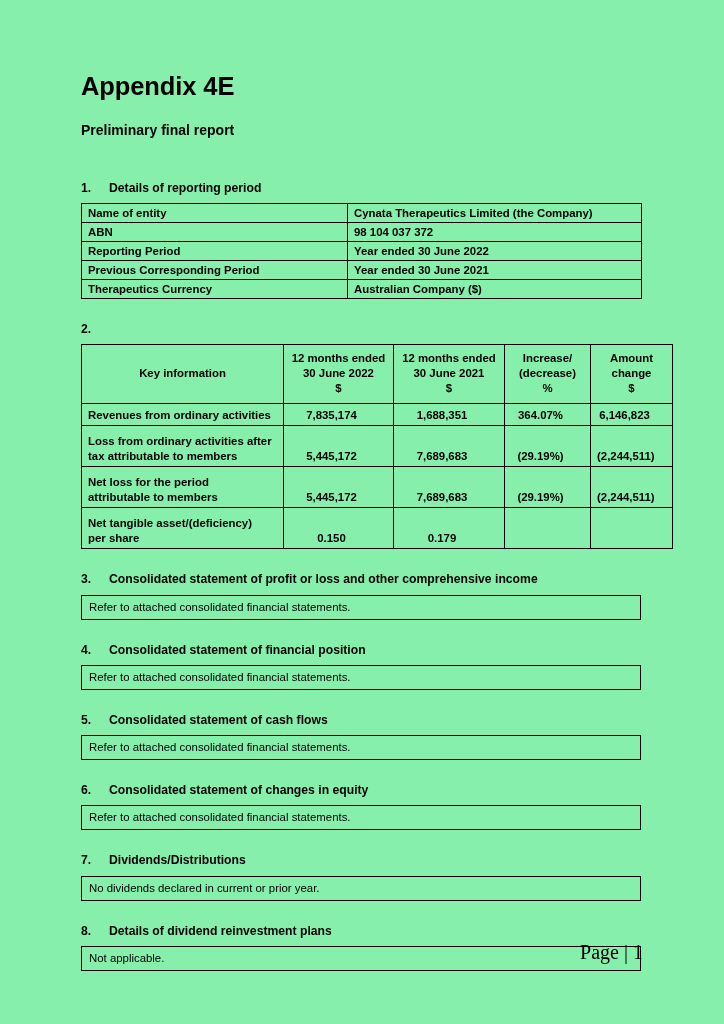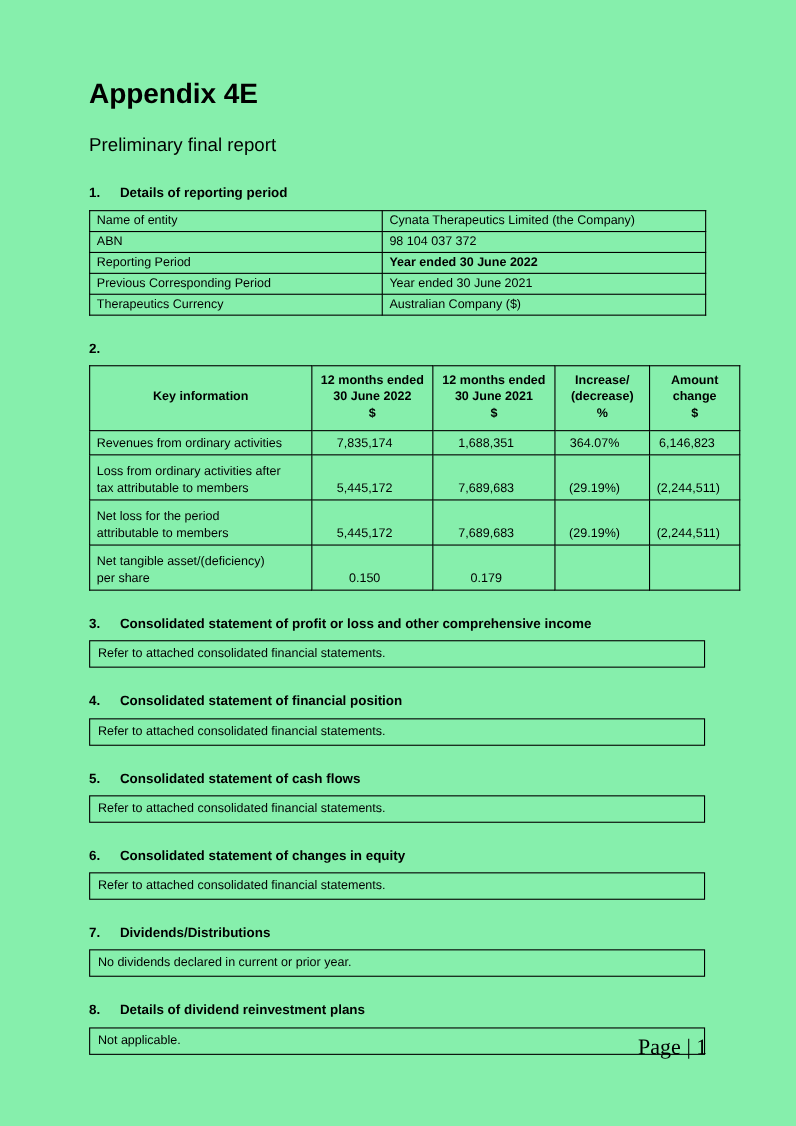--- a/index.html
+++ b/index.html
@@ -35,24 +35,24 @@
 
   
   .doc-title {
     font-size: 25.5px;
     font-weight: bold;
     line-height: 1.1;
     margin: 0 0 0 0;
     letter-spacing: -0.1px;
   }
   .doc-subtitle {
-    font-size: 17px;
-    font-weight: normal;
+    font-size: 14px;
+    font-weight: bold;
     line-height: 1.2;
-    margin: 22px 0 0 0;
+    margin: 22px 0 16px 0;
   }
 
   .section-head {
     font-size: 12.2px;
     font-weight: bold;
     margin: 0;
     padding: 0;
     display: flex;
     align-items: baseline;
     line-height: 1.25;
@@ -71,21 +71,21 @@
   
   table {
     border-collapse: collapse;
     font-size: 11.4px;
     table-layout: fixed;
   }
   table td, table th {
     border: 1px solid #000;
     padding: 1px 5px;
     vertical-align: top;
-    font-weight: normal;
+    font-weight: bold;
     text-align: left;
   }
 
   
   .tbl-details {
     width: 560px;
   }
   .tbl-details td {
     height: 16px;
     line-height: 16px;

